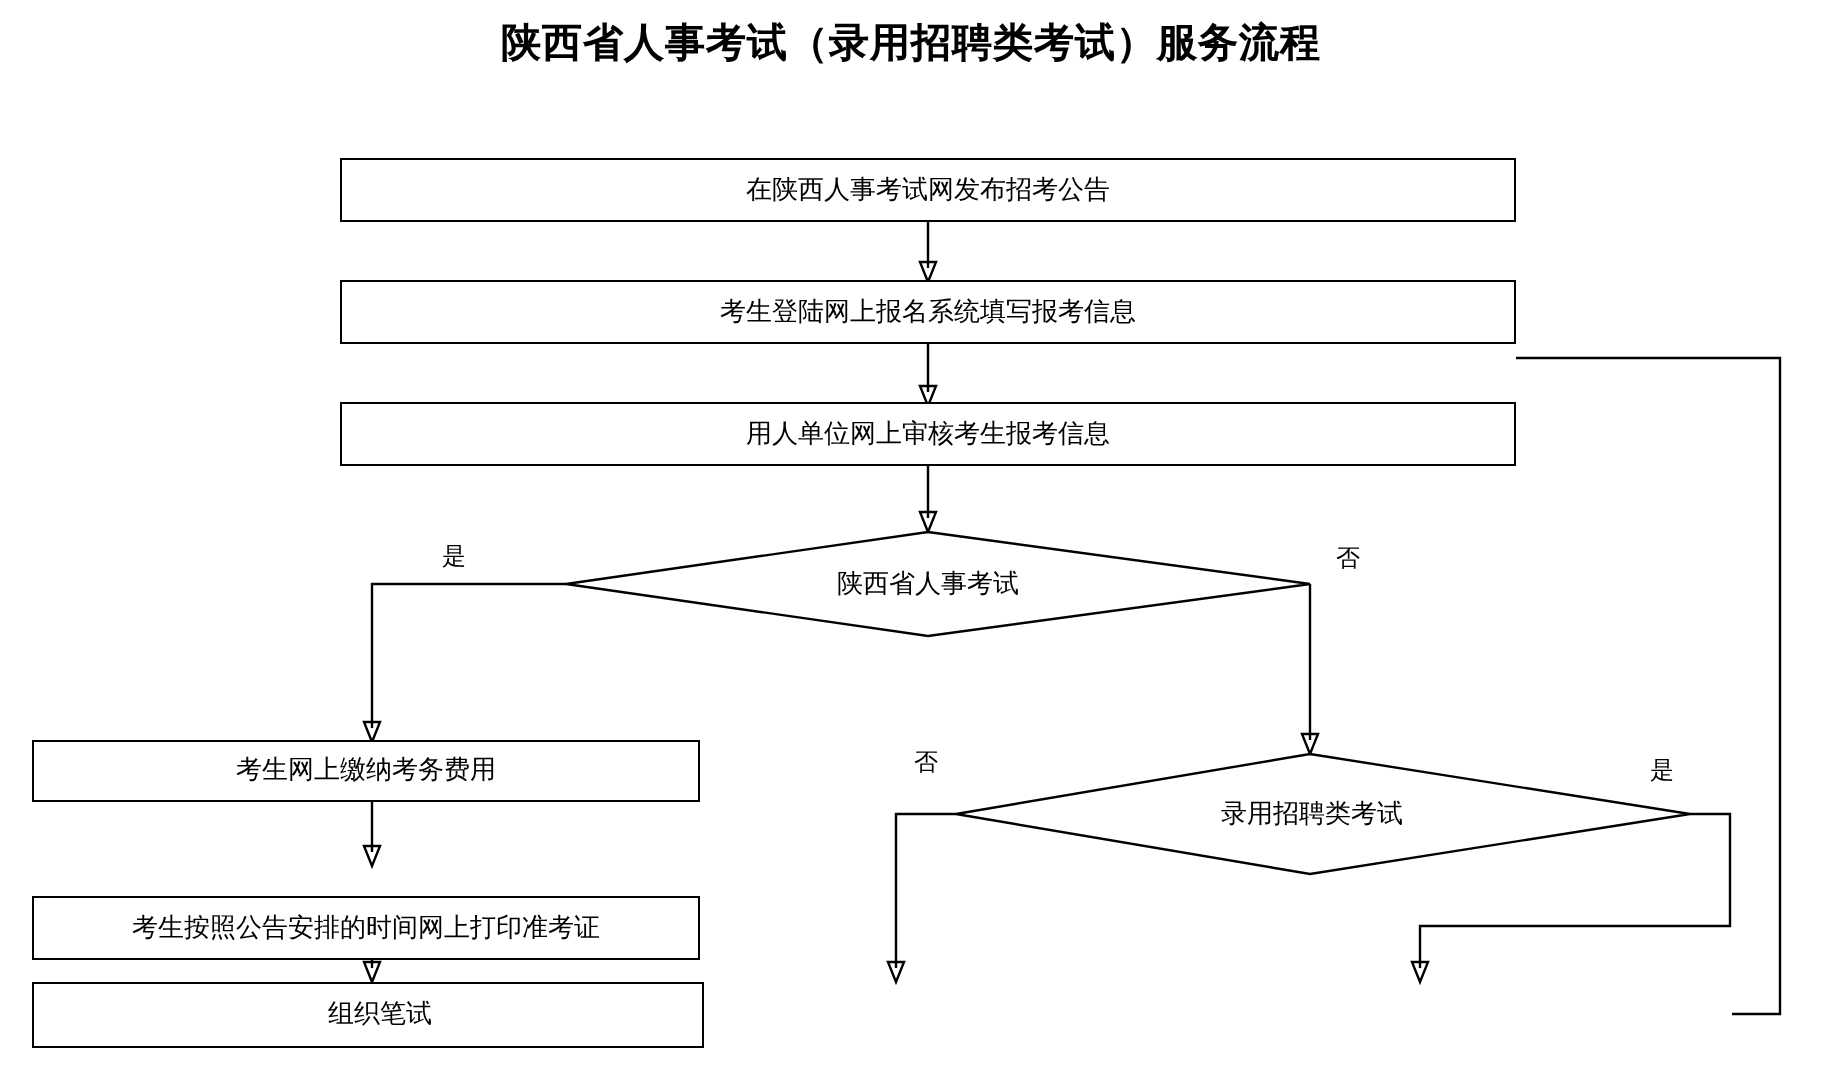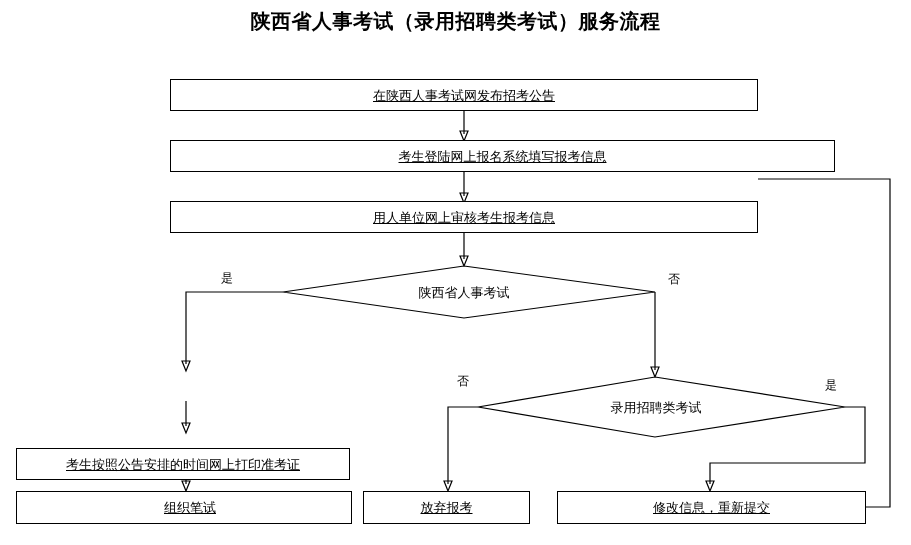--- a/index.html
+++ b/index.html
@@ -37,21 +37,20 @@
     position: absolute;
     box-sizing: border-box;
     border: 1px solid #000000;
     background: #ffffff;
     display: flex;
     align-items: center;
     justify-content: center;
     font-size: 13px;
     line-height: 1;
     white-space: nowrap;
-    text-decoration: underline;
   }
   .decision-label {
     position: absolute;
     font-size: 12px;
     line-height: 1;
     white-space: nowrap;
     color: #000000;
   }
   .diamond-text {
     position: absolute;
@@ -125,44 +124,41 @@
     <polygon class="arrowhead" points="186,433 182,423 190,423"></polygon>
 
     <line x1="186" y1="464" x2="186" y2="484"></line>
     <polygon class="arrowhead" points="186,491 182,481 190,481"></polygon>
   </svg>
 
   <div class="node" style="left:170px; top:79px; width:588px; height:32px;">
     <span>在陕西人事考试网发布招考公告</span>
   </div>
 
-  <div class="node" style="left:170px; top:140px; width:665px; height:32px;">
+  <div class="node" style="left:170px; top:140px; width:588px; height:32px;">
     <span>考生登陆网上报名系统填写报考信息</span>
   </div>
 
   <div class="node" style="left:170px; top:201px; width:588px; height:32px;">
     <span>用人单位网上审核考生报考信息</span>
   </div>
 
+  <div class="node" style="left:16px; top:370px; width:334px; height:31px;">
+    <span>考生网上缴纳考务费用</span>
+  </div>
 
   <div class="node" style="left:16px; top:448px; width:334px; height:32px;text-align:center;">
     <span>考生按照公告安排的时间网上打印准考证</span>
   </div>
 
   <div class="node" style="left:16px; top:491px; width:336px; height:33px;padding-left:12px;">
     <span>组织笔试</span>
   </div>
 
-  <div class="node" style="left:363px; top:491px; width:167px; height:33px;">
-    <span>放弃报考</span>
-  </div>
 
-  <div class="node" style="left:557px; top:491px; width:309px; height:33px;">
-    <span>修改信息，重新提交</span>
-  </div>
 
   <div class="diamond-text" style="left:384px; top:284px; width:160px; height:16px;">陕西省人事考试</div>
 
   <div class="diamond-text" style="left:581px; top:399px; width:150px; height:16px;">录用招聘类考试</div>
 
   <div class="decision-label" style="left:221px; top:272px;">是</div>
 
   <div class="decision-label" style="left:668px; top:273px;">否</div>
 
   <div class="decision-label" style="left:457px; top:375px;">否</div>

